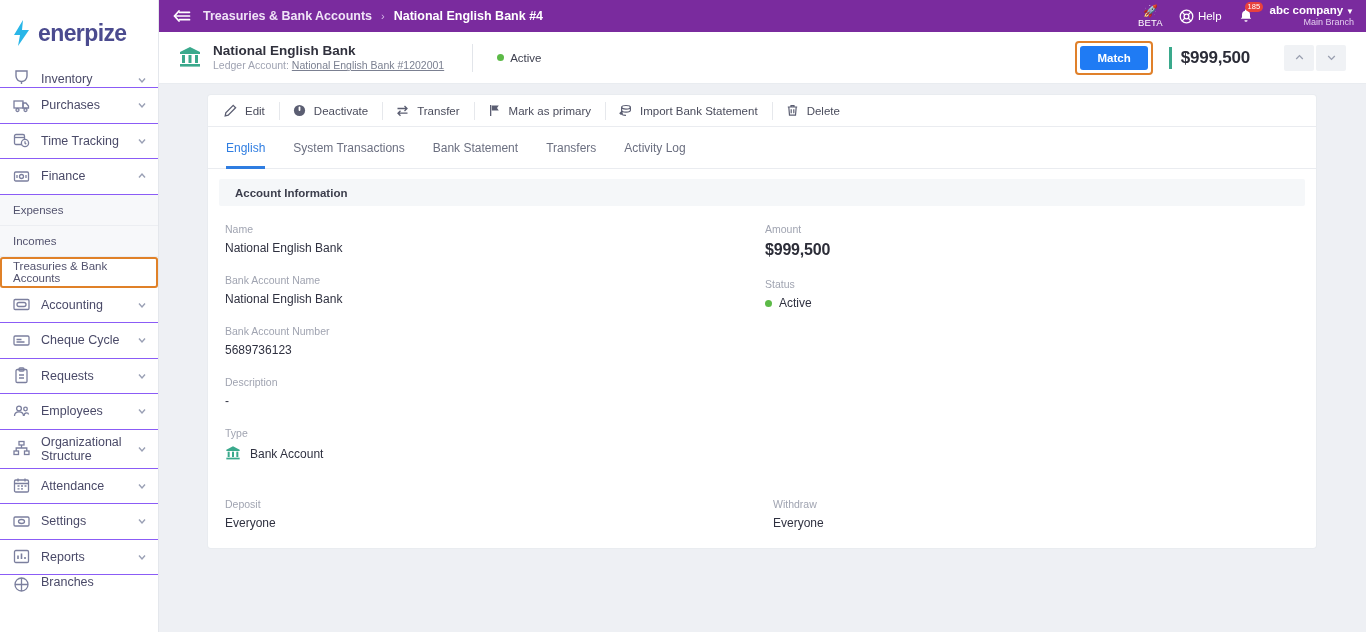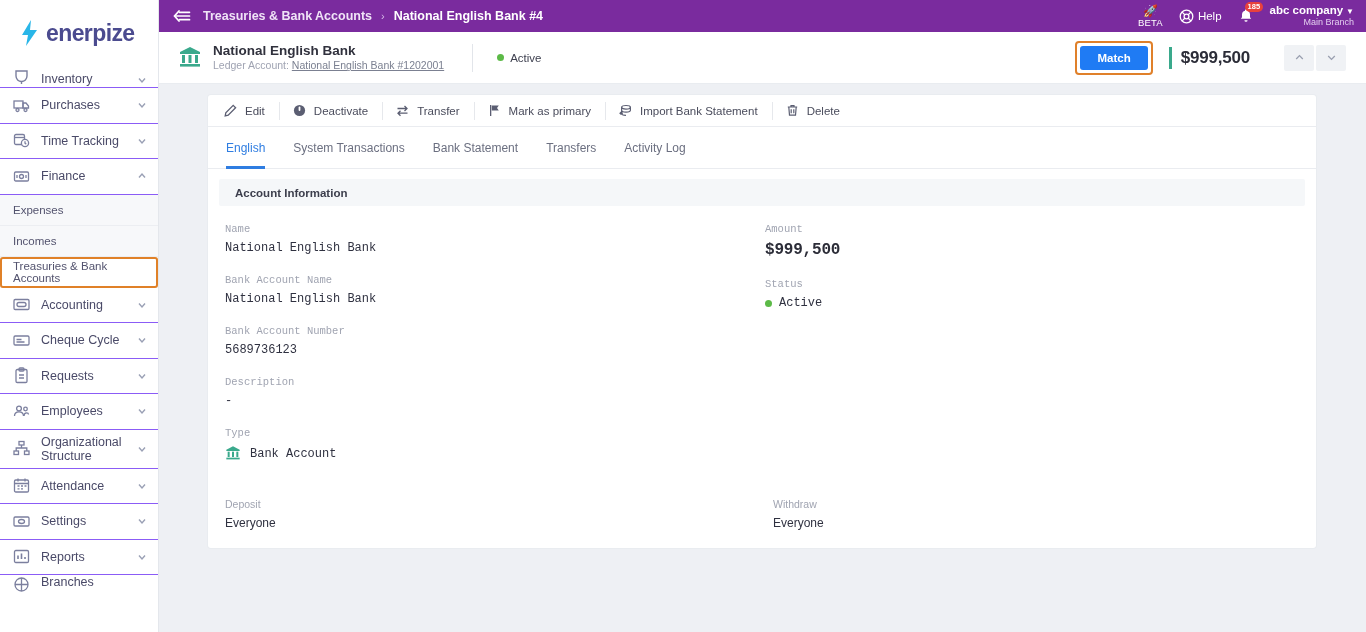--- a/index.html
+++ b/index.html
@@ -14,21 +14,21 @@
   
   .sidebar {
     width: 159px; height: 632px; background: #ffffff;
     border-right: 1px solid #e4e7ec;
     display: flex; flex-direction: column;
     position: relative; z-index: 5;
     overflow: hidden;
   }
   .logo-wrap {
     height: 66px; display: flex; align-items: center;
-    padding-left: 20px; gap: 6px; flex: 0 0 auto;
+    padding-left: 12px; gap: 6px; flex: 0 0 auto;
     background: #fff;
   }
   .logo-bolt { width: 20px; height: 26px; flex: 0 0 auto; }
   .logo-text {
     font-size: 23px; font-weight: bold; color: #4b4b8f;
     letter-spacing: -0.6px; line-height: 1;
   }
   .nav { flex: 1 1 auto; overflow: hidden; }
   .nav-item {
     display: flex; align-items: center; gap: 10px;
@@ -98,21 +98,21 @@
   .beta .lbl { font-size: 9.5px; letter-spacing: .2px; }
   .help { display: flex; align-items: center; gap: 4px; color: #fff; cursor: pointer; }
   .help svg { width: 15px; height: 15px; display: block; }
   .help span { font-size: 11.5px; }
   .bell-wrap { position: relative; cursor: pointer; color: #fff; }
   .bell-wrap svg { width: 16px; height: 16px; display: block; }
   .badge {
     position: absolute; top: -6px; left: 7px;
     background: #e8413c; color: #fff; font-size: 7.5px;
     border-radius: 8px; padding: 1px 3px; line-height: 1.1;
-    min-width: 15px; text-align: center; font-weight: bold;
+    min-width: 15px; text-align: center; font-weight: normal;
   }
   .company { color: #fff; line-height: 1.15; cursor: pointer; text-align: left; }
   .company .c1 { font-size: 11.5px; font-weight: bold; }
   .company .c1 .cv { font-size: 8px; margin-left: 3px; }
   .company .c2 { font-size: 9px; color: #e3cdef; text-align: right; }
 
   
   .pagehead {
     height: 52px; background: #fff; display: flex; align-items: center;
     padding: 0 20px 0 19px; flex: 0 0 auto; border-bottom: 1px solid #e9ecf0;
@@ -176,21 +176,21 @@
   .tab.active::after {
     content: ""; position: absolute; left: 14px; right: 14px; bottom: 0;
     height: 2.5px; background: #2f7de1;
   }
 
   .sec-head {
     background: #f5f7f9; height: 27px; display: flex; align-items: center;
     padding-left: 16px; font-size: 11.5px; color: #3c3e4c; font-weight: bold;
     margin: 10px 11px 0 11px; border-radius: 2px;
   }
-  .fields { display: flex; padding: 17px 16px 0 0; font-family: Liberation Mono, monospace; }
+  .fields { display: flex; padding: 17px 16px 0 0; }
   .fcol { width: 50%; padding-left: 17px; }
   .fcol.right { padding-left: 11px; }
   .field { margin-bottom: 19px; }
   .flabel { font-size: 10.5px; color: #a0a4b1; margin-bottom: 6px; }
   .fvalue { font-size: 12px; color: #2f3140; }
   .fvalue.big { font-size: 16px; font-weight: bold; color: #2c2d38; letter-spacing: -.2px;}
   .fvalue.withicon { display: flex; align-items: center; gap: 8px; }
   .fvalue .tyico { width: 17px; height: 17px; color: #3aa98c; }
   .fvalue .tyico svg { width: 16px; height: 16px; display: block; }
   .fvalue.status { display: flex; align-items: center; gap: 7px; }

